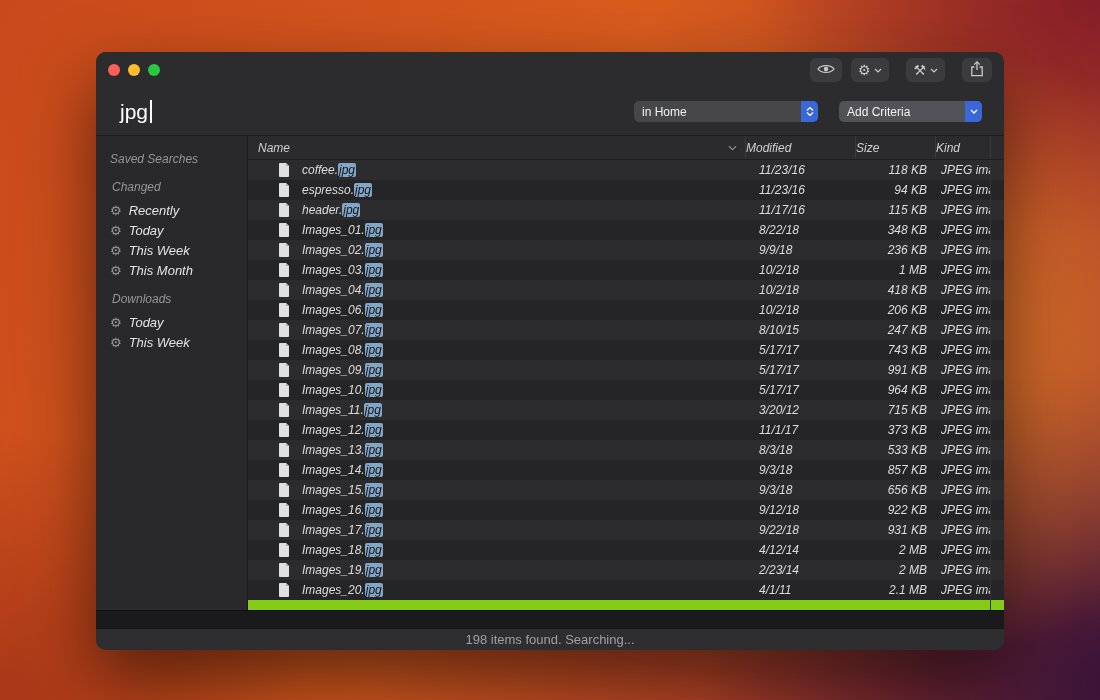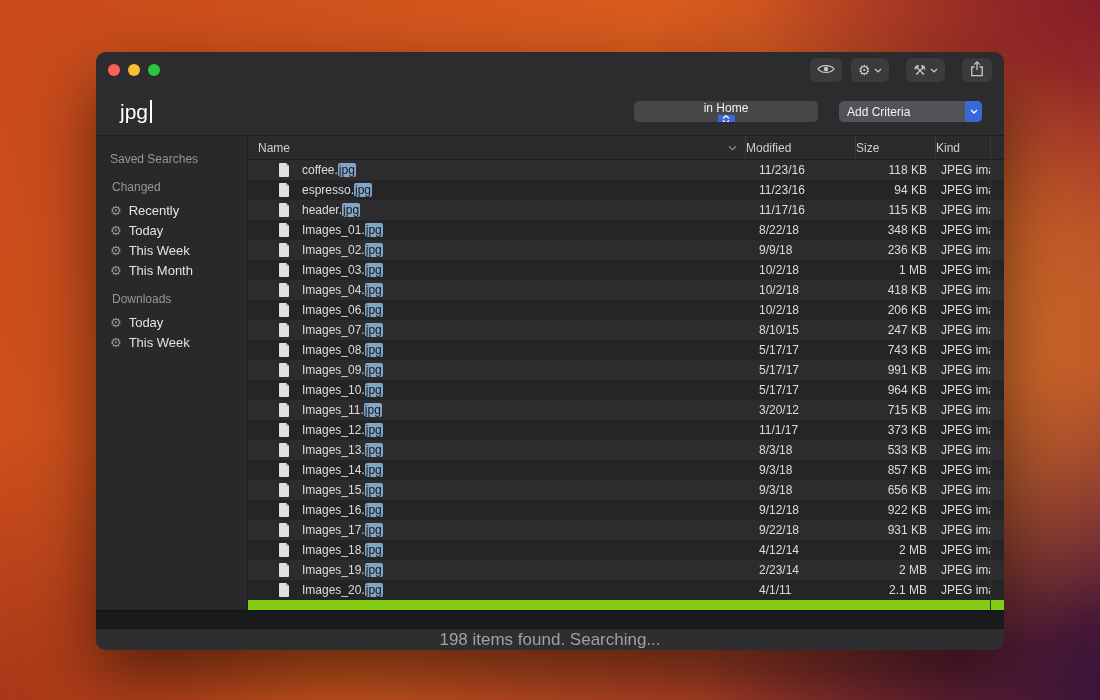--- a/index.html
+++ b/index.html
@@ -36,24 +36,24 @@
   .searchrow { height:48px; background:#2c2c2e; display:flex; align-items:center; padding:0 22px 0 24px; border-bottom:1px solid #1d1d1f; }
   .search-input { font-size:21px; color:#ffffff; display:flex; align-items:center; flex:1; }
   .caret { display:inline-block; width:1.5px; height:23px; background:#fff; margin-left:2px; animation:blink 1.1s steps(1) infinite; }
   @keyframes blink { 50% { opacity:0; } }
   .popup {
     height:21px; border-radius:5px; background:#454749; display:flex; align-items:center;
     font-size:12px; color:#f2f2f4; overflow:hidden; cursor:default;
   }
   .popup .lbl { padding:0 8px; flex:1; white-space:nowrap; }
   .popup .accent { width:17px; height:100%; background:#3a68d8; display:flex; flex-direction:column; align-items:center; justify-content:center; gap:1px; }
-  .scope-popup { width:184px; margin-right:21px;flex-direction:column; }
+  .scope-popup { width:184px; margin-right:21px; }
   .criteria-popup { width:143px; background:#515356; }
   
-  .content { display:flex; height:474px; }
+  .content { display:flex; height:474px;font-style:italic; }
   .sidebar { width:152px; background:#29292b; border-right:1px solid #1c1c1e; padding:16px 0 0 14px; font-size:13px; }
   .sb-title { color:#95959a; font-size:12px; margin-bottom:14px; }
   .sb-header { color:#95959a; font-size:12px; margin:12px 0 6px 2px; }
   .sb-item { display:flex; align-items:center; gap:7px; height:20px; color:#e3e3e5; }
   .sb-item .gear { font-family:"DejaVu Sans",sans-serif; font-size:13px; color:#98989c; line-height:1; }
   .main { flex:1; position:relative; display:flex; flex-direction:column; background:#84cc16; }
   .thead, .row { display:grid; grid-template-columns:497px 110px 80px 55px 1fr; align-items:center; }
   .thead { height:24px; background:#2b2b2d; border-bottom:1px solid #1e1e20; font-size:12px; color:#cfcfd1; }
   .th { height:100%; display:flex; align-items:center; border-left:1px solid #3a3a3c; overflow:hidden; white-space:nowrap; }
   .th.first { border-left:none; padding-left:10px; }
@@ -65,21 +65,21 @@
   .cell { overflow:hidden; white-space:nowrap; }
   .name-cell { display:flex; align-items:center; gap:12px; padding-left:30px; }
   .doc-icon { display:flex; }
   .mod-cell { padding-left:14px; }
   .size-cell { text-align:right; padding-right:8px; }
   .kind-cell { padding-left:6px; }
   .fmatch { background:#84a6c6; color:#10151c; border-radius:2px; padding:0 1px; }
   .vscroll { position:absolute; right:0; top:24px; bottom:0; width:14px; border-left:1px solid #333337; }
   
   .hstrip { height:18px; background:#1a1a1c; border-top:1px solid #111113; }
-  .statusbar { height:22px; background:#2e2e30; border-top:1px solid #161618; display:flex; align-items:center; justify-content:center; font-size:17px; color:#9fa0a3; }
+  .statusbar { height:22px; background:#2e2e30; border-top:1px solid #161618; display:flex; align-items:center; justify-content:center; font-size:13px; color:#9fa0a3; }
 </style>
 </head>
 <body>
 
 <div class="window">
 
   <div class="titlebar">
     <div class="lights">
       <span class="light red"></span>
       <span class="light yellow"></span>

